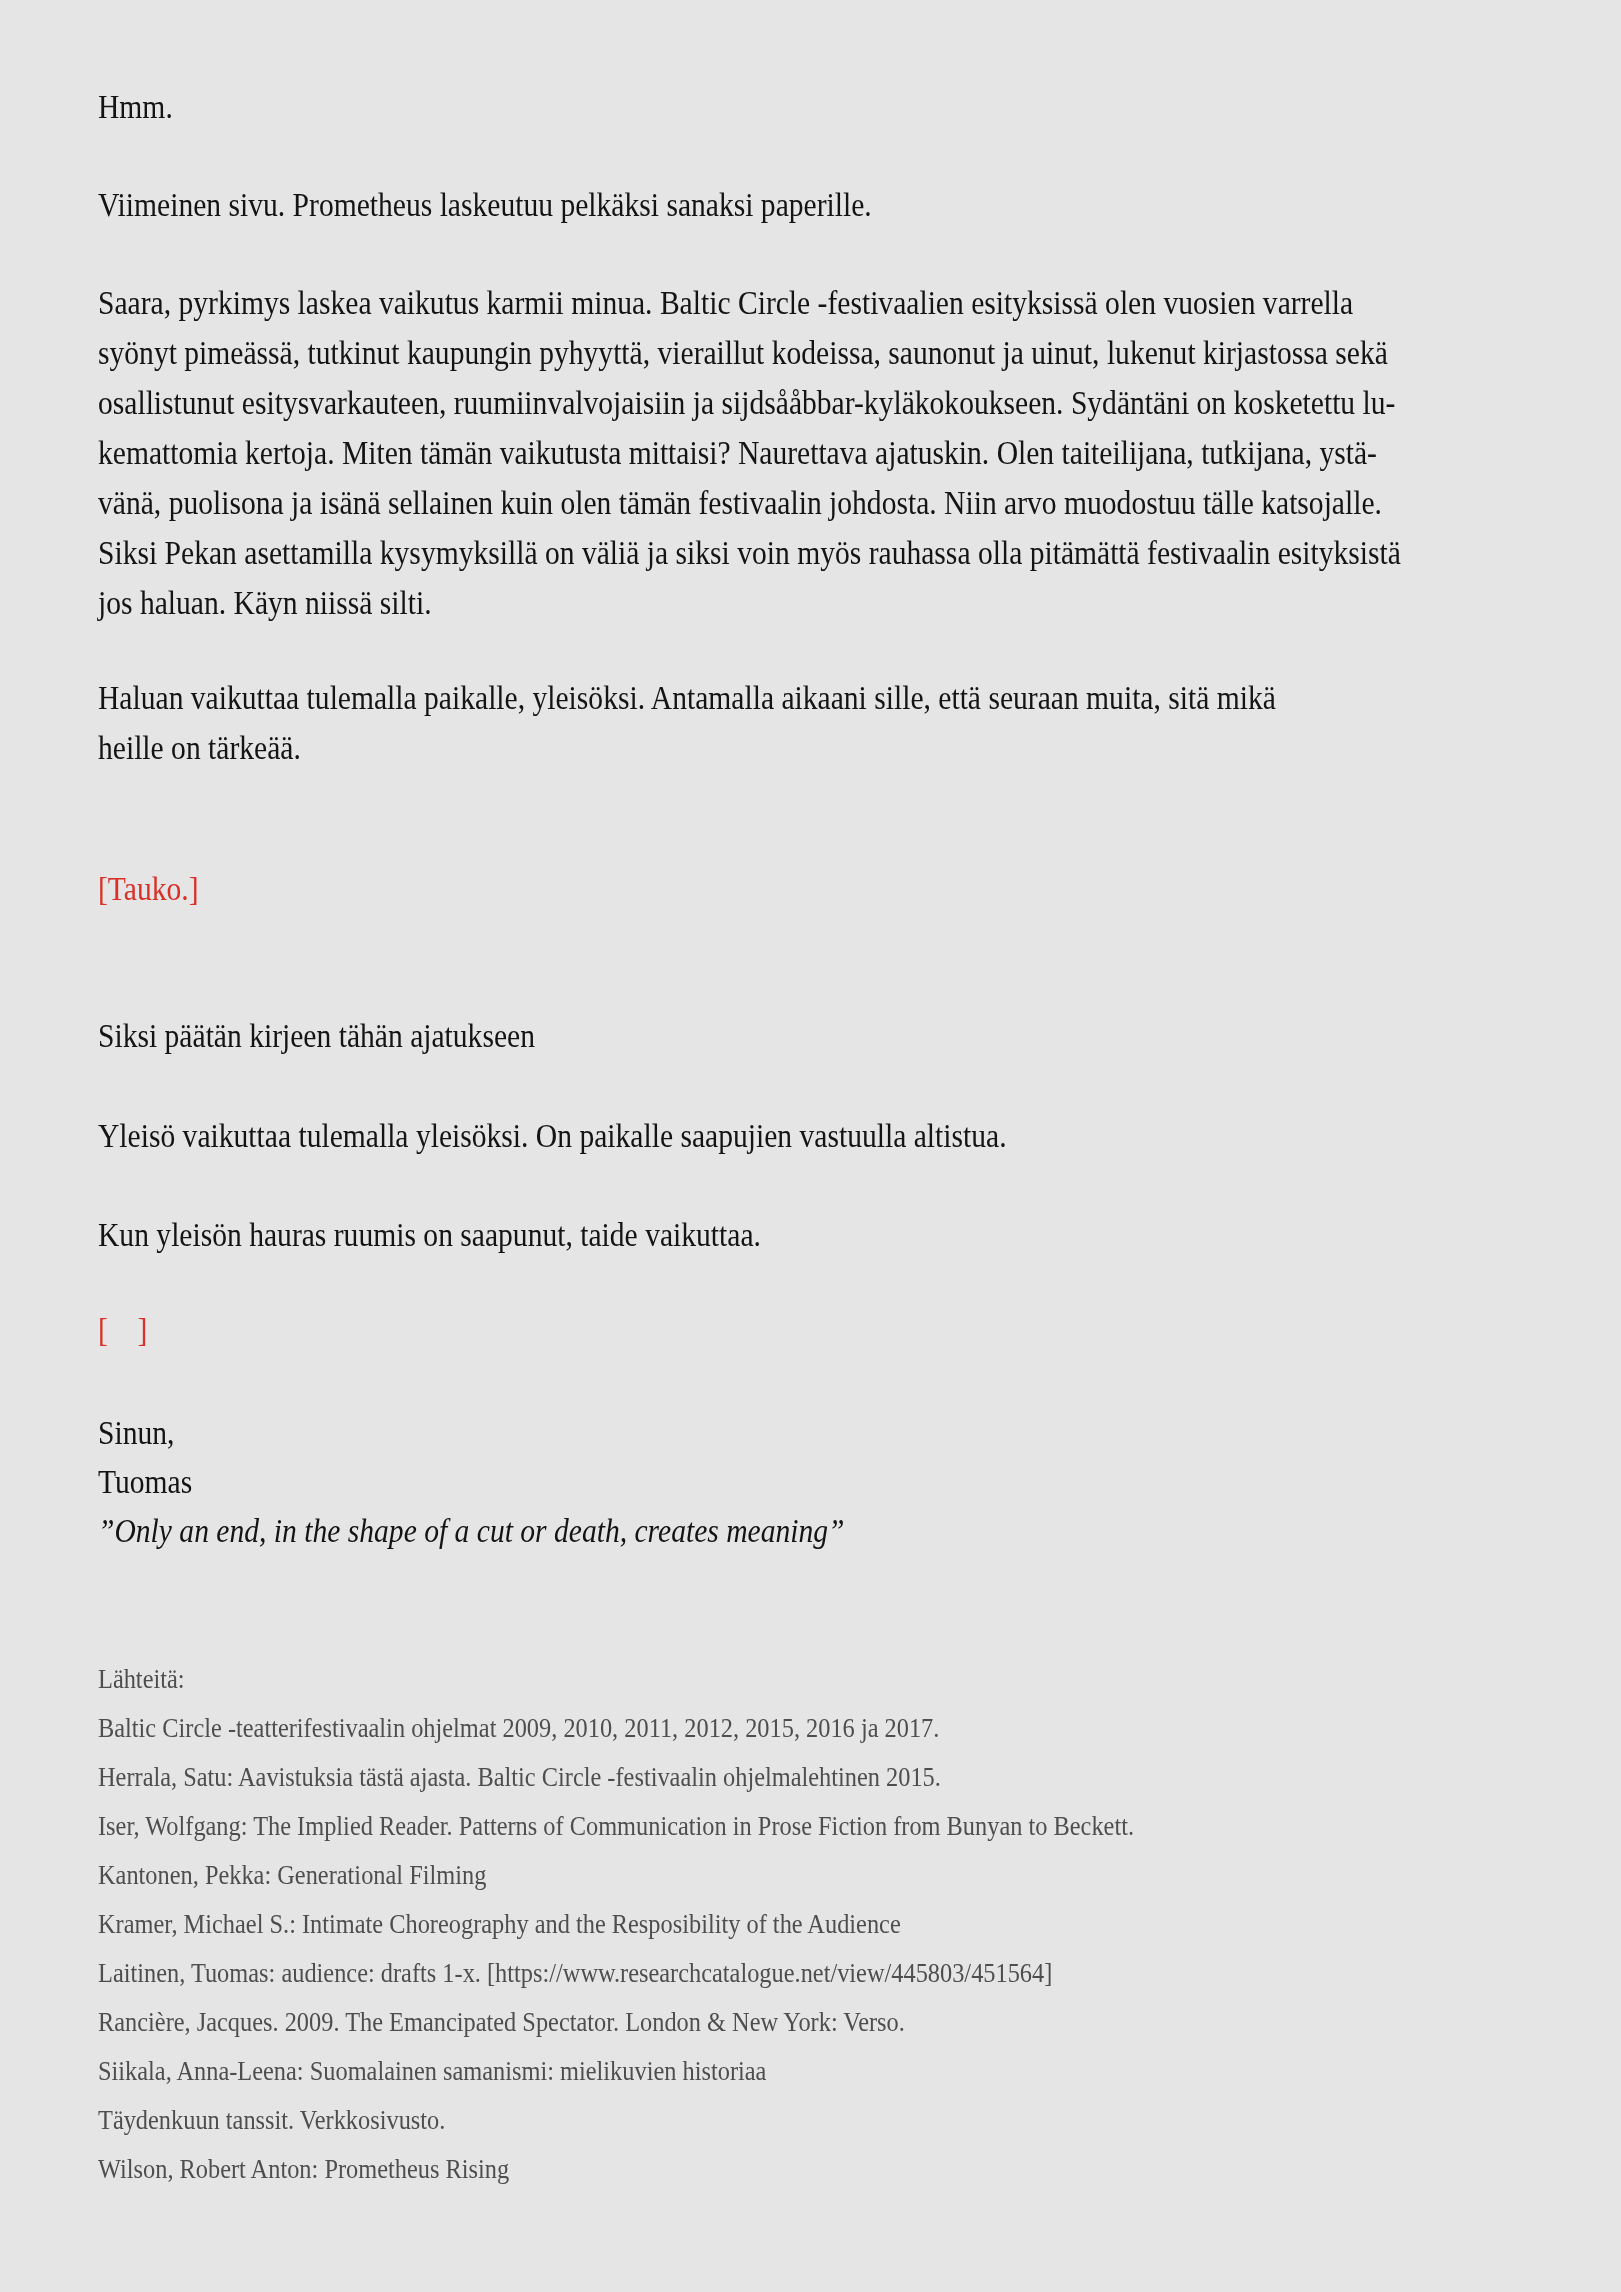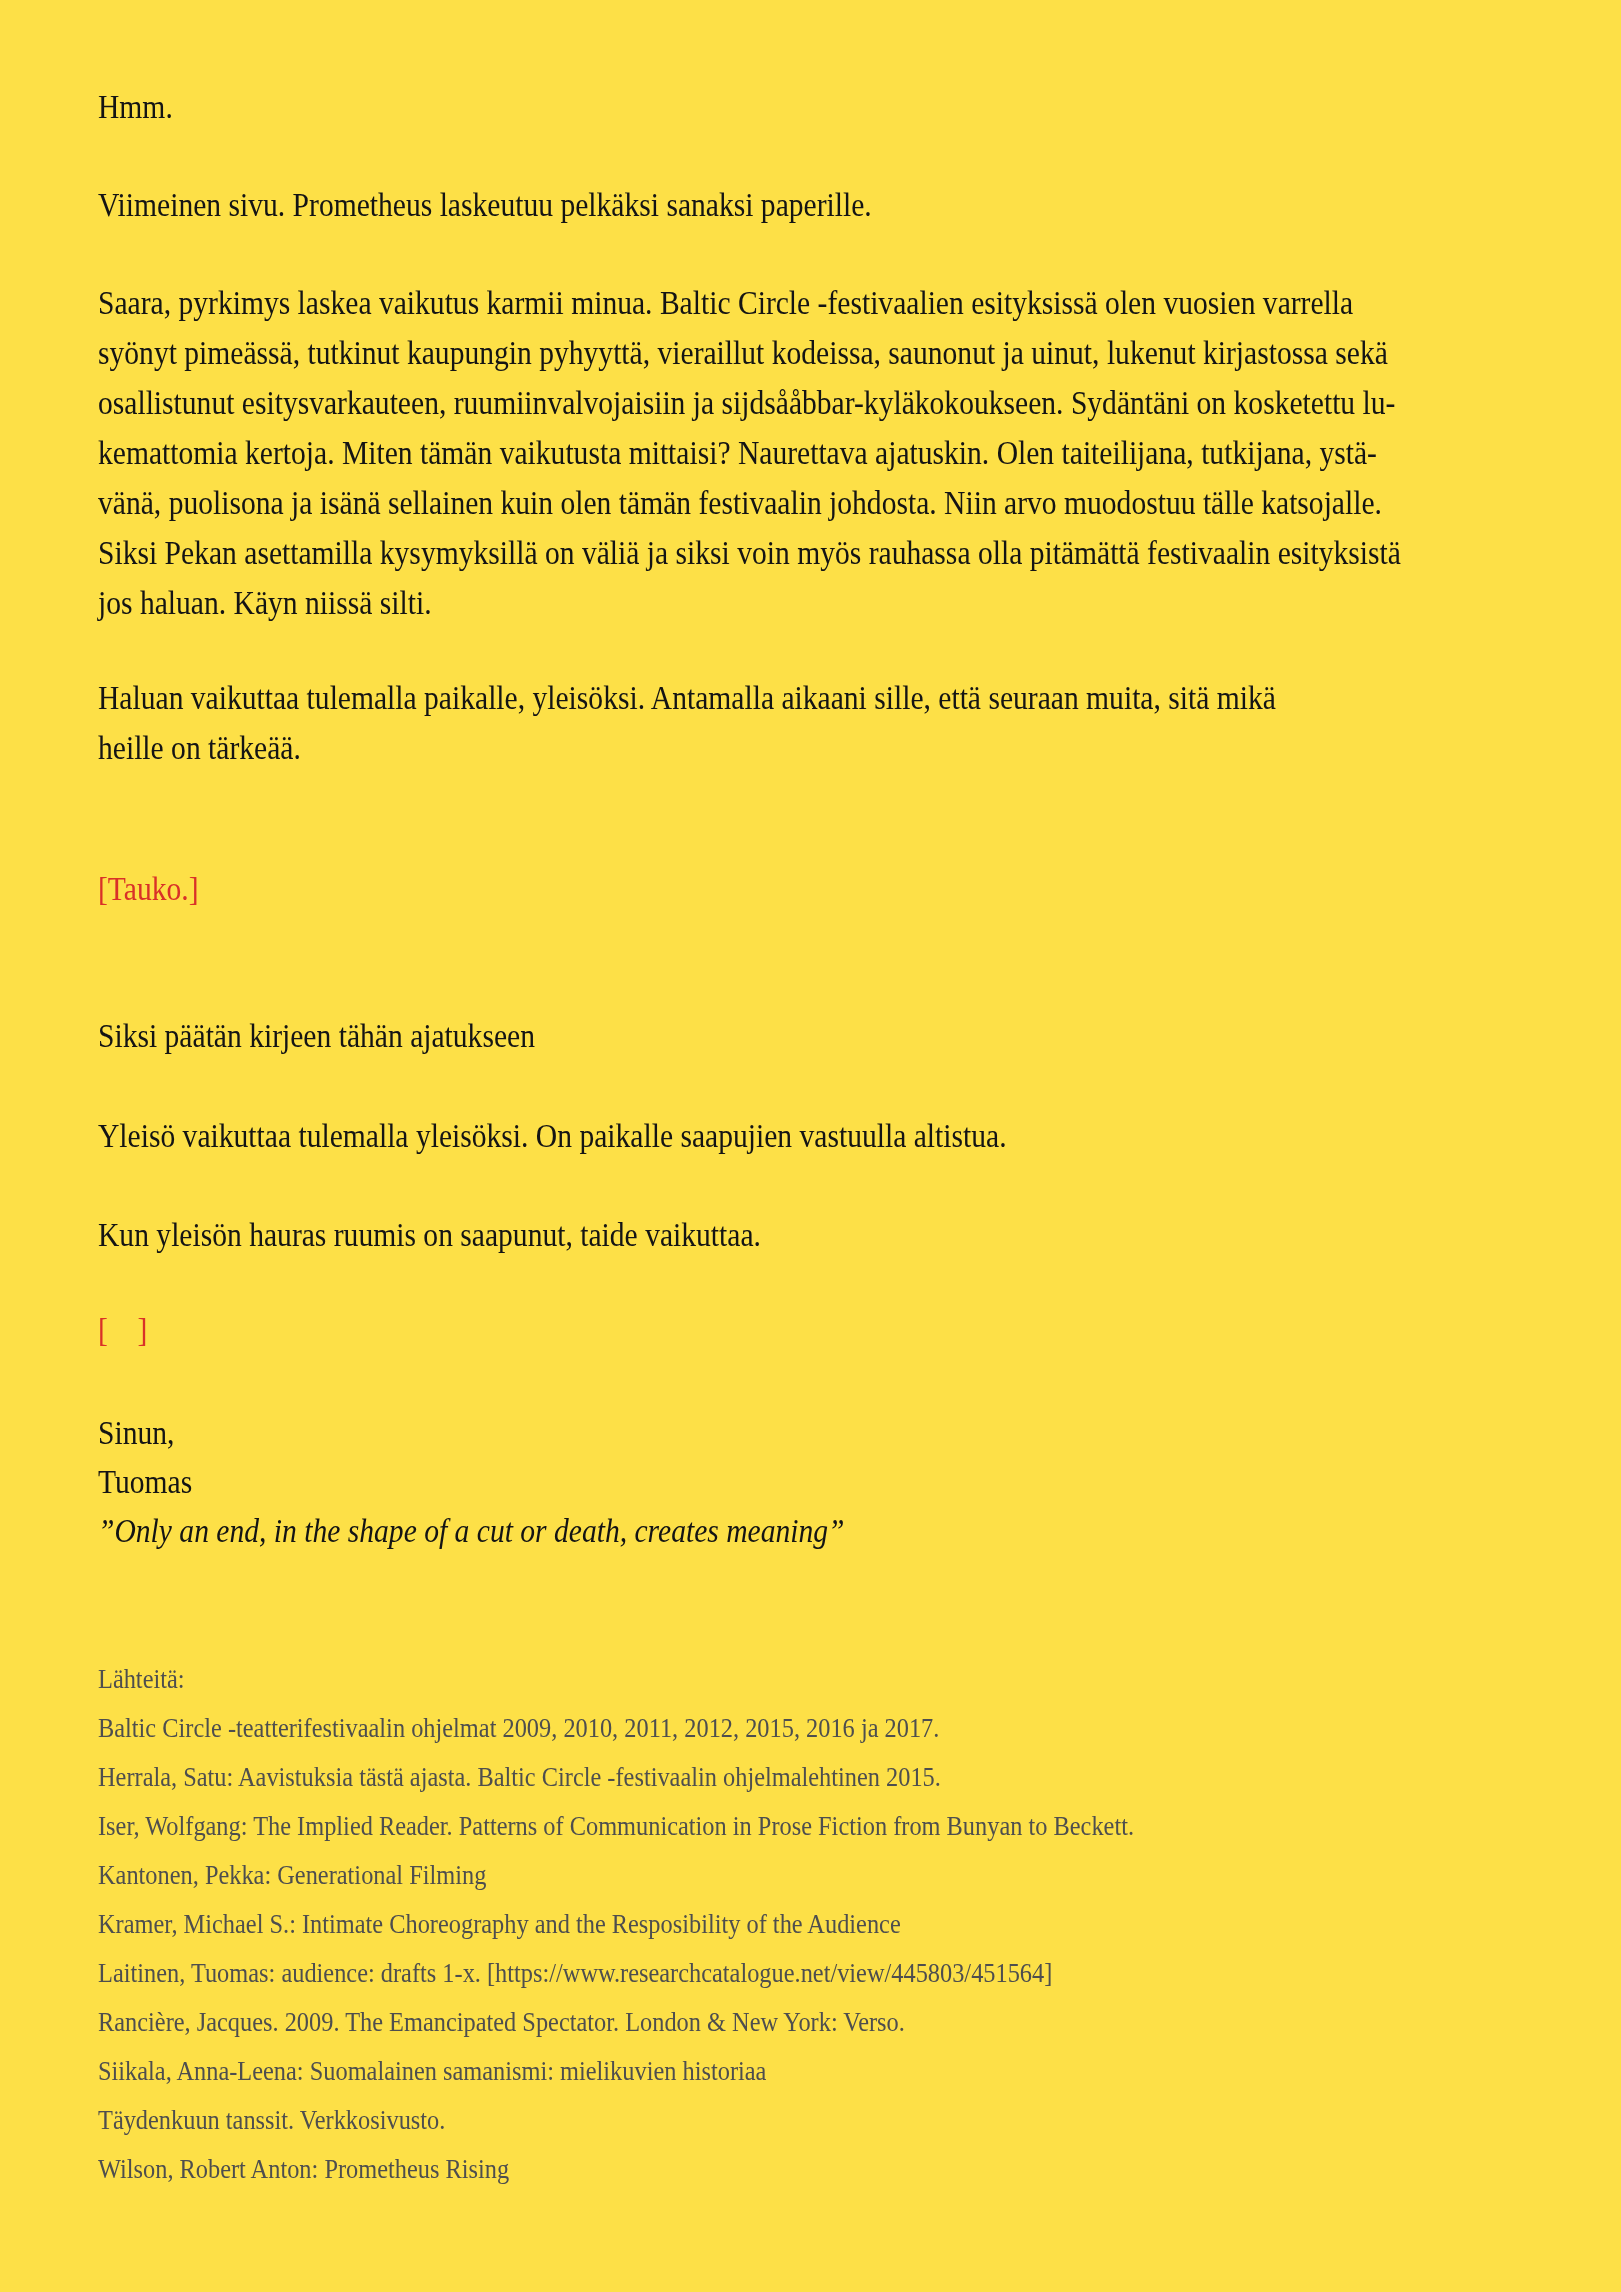--- a/index.html
+++ b/index.html
@@ -1,20 +1,20 @@
 <!DOCTYPE html>
 <html><head>
 <meta charset="utf-8">
 <style>
   html,body{margin:0;padding:0;background:#ffffff;}
   .page{
     position:relative;
     width:1621px;
     height:2293px;
-    background:#fde047;
+    background:#e5e5e5;
     font-family:"Liberation Serif","DejaVu Serif",serif;
     color:#141414;
     overflow:hidden;
   }
   .block{
     position:absolute;
     left:98px;
     white-space:nowrap;
     transform:scaleX(0.87);
     transform-origin:0 0;

